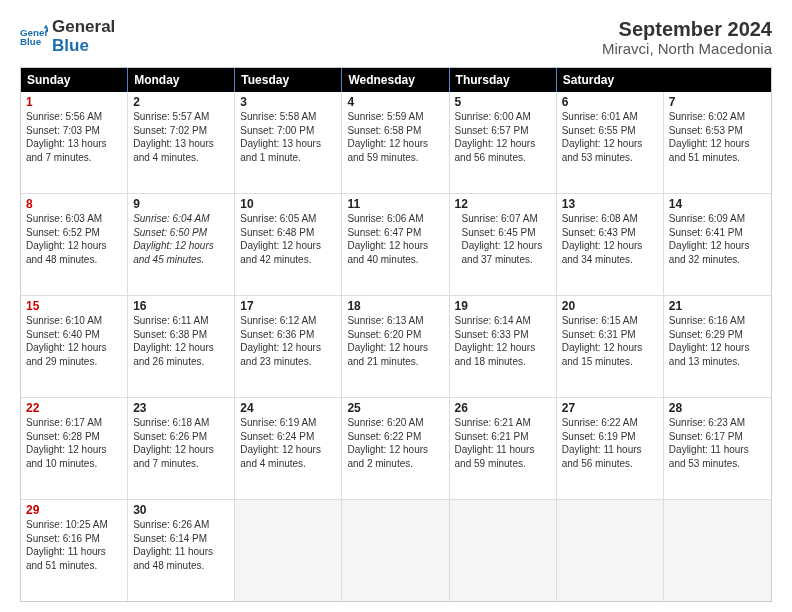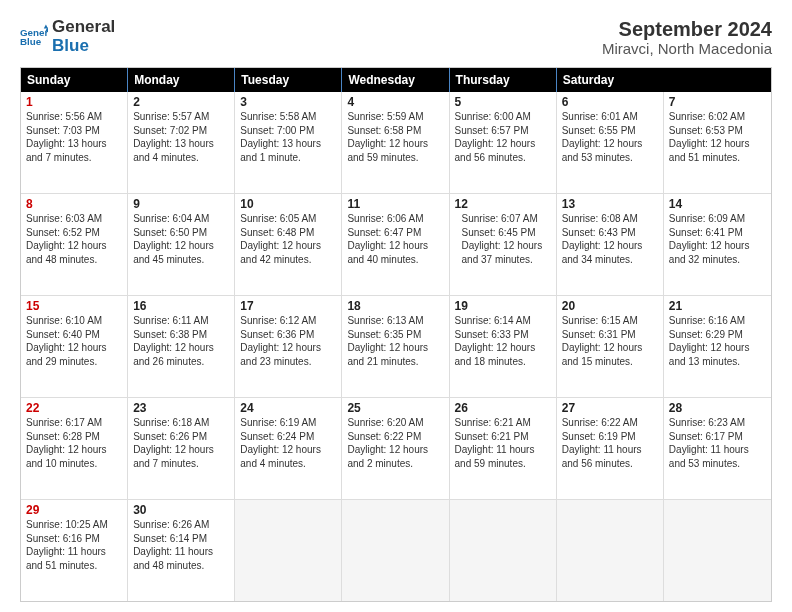--- a/index.html
+++ b/index.html
@@ -191,21 +191,21 @@
         <div class="cal-row">
           <div class="cal-cell sunday">
             <span class="day-num">8</span>
             <div class="cell-info" style="white-space: pre-line;">Sunrise: 6:03 AM
 Sunset: 6:52 PM
 Daylight: 12 hours
 and 48 minutes.</div>
           </div>
           <div class="cal-cell">
             <span class="day-num">9</span>
-            <div class="cell-info" style="white-space: pre-line;">Sunrise: 6:04 AM
+            <div class="cell-info" style="white-space: pre-line; font-style: italic;">Sunrise: 6:04 AM
 Sunset: 6:50 PM
 Daylight: 12 hours
 and 45 minutes.</div>
           </div>
           <div class="cal-cell">
             <span class="day-num">10</span>
             <div class="cell-info" style="white-space: pre-line;">Sunrise: 6:05 AM
 Sunset: 6:48 PM
 Daylight: 12 hours
 and 42 minutes.</div>
@@ -257,21 +257,21 @@
           <div class="cal-cell">
             <span class="day-num">17</span>
             <div class="cell-info" style="white-space: pre-line;">Sunrise: 6:12 AM
 Sunset: 6:36 PM
 Daylight: 12 hours
 and 23 minutes.</div>
           </div>
           <div class="cal-cell">
             <span class="day-num">18</span>
             <div class="cell-info" style="white-space: pre-line;">Sunrise: 6:13 AM
-Sunset: 6:35 PM
+Sunset: 6:20 PM
 Daylight: 12 hours
 and 21 minutes.</div>
           </div>
           <div class="cal-cell">
             <span class="day-num">19</span>
             <div class="cell-info" style="white-space: pre-line;">Sunrise: 6:14 AM
 Sunset: 6:33 PM
 Daylight: 12 hours
 and 18 minutes.</div>
           </div>

